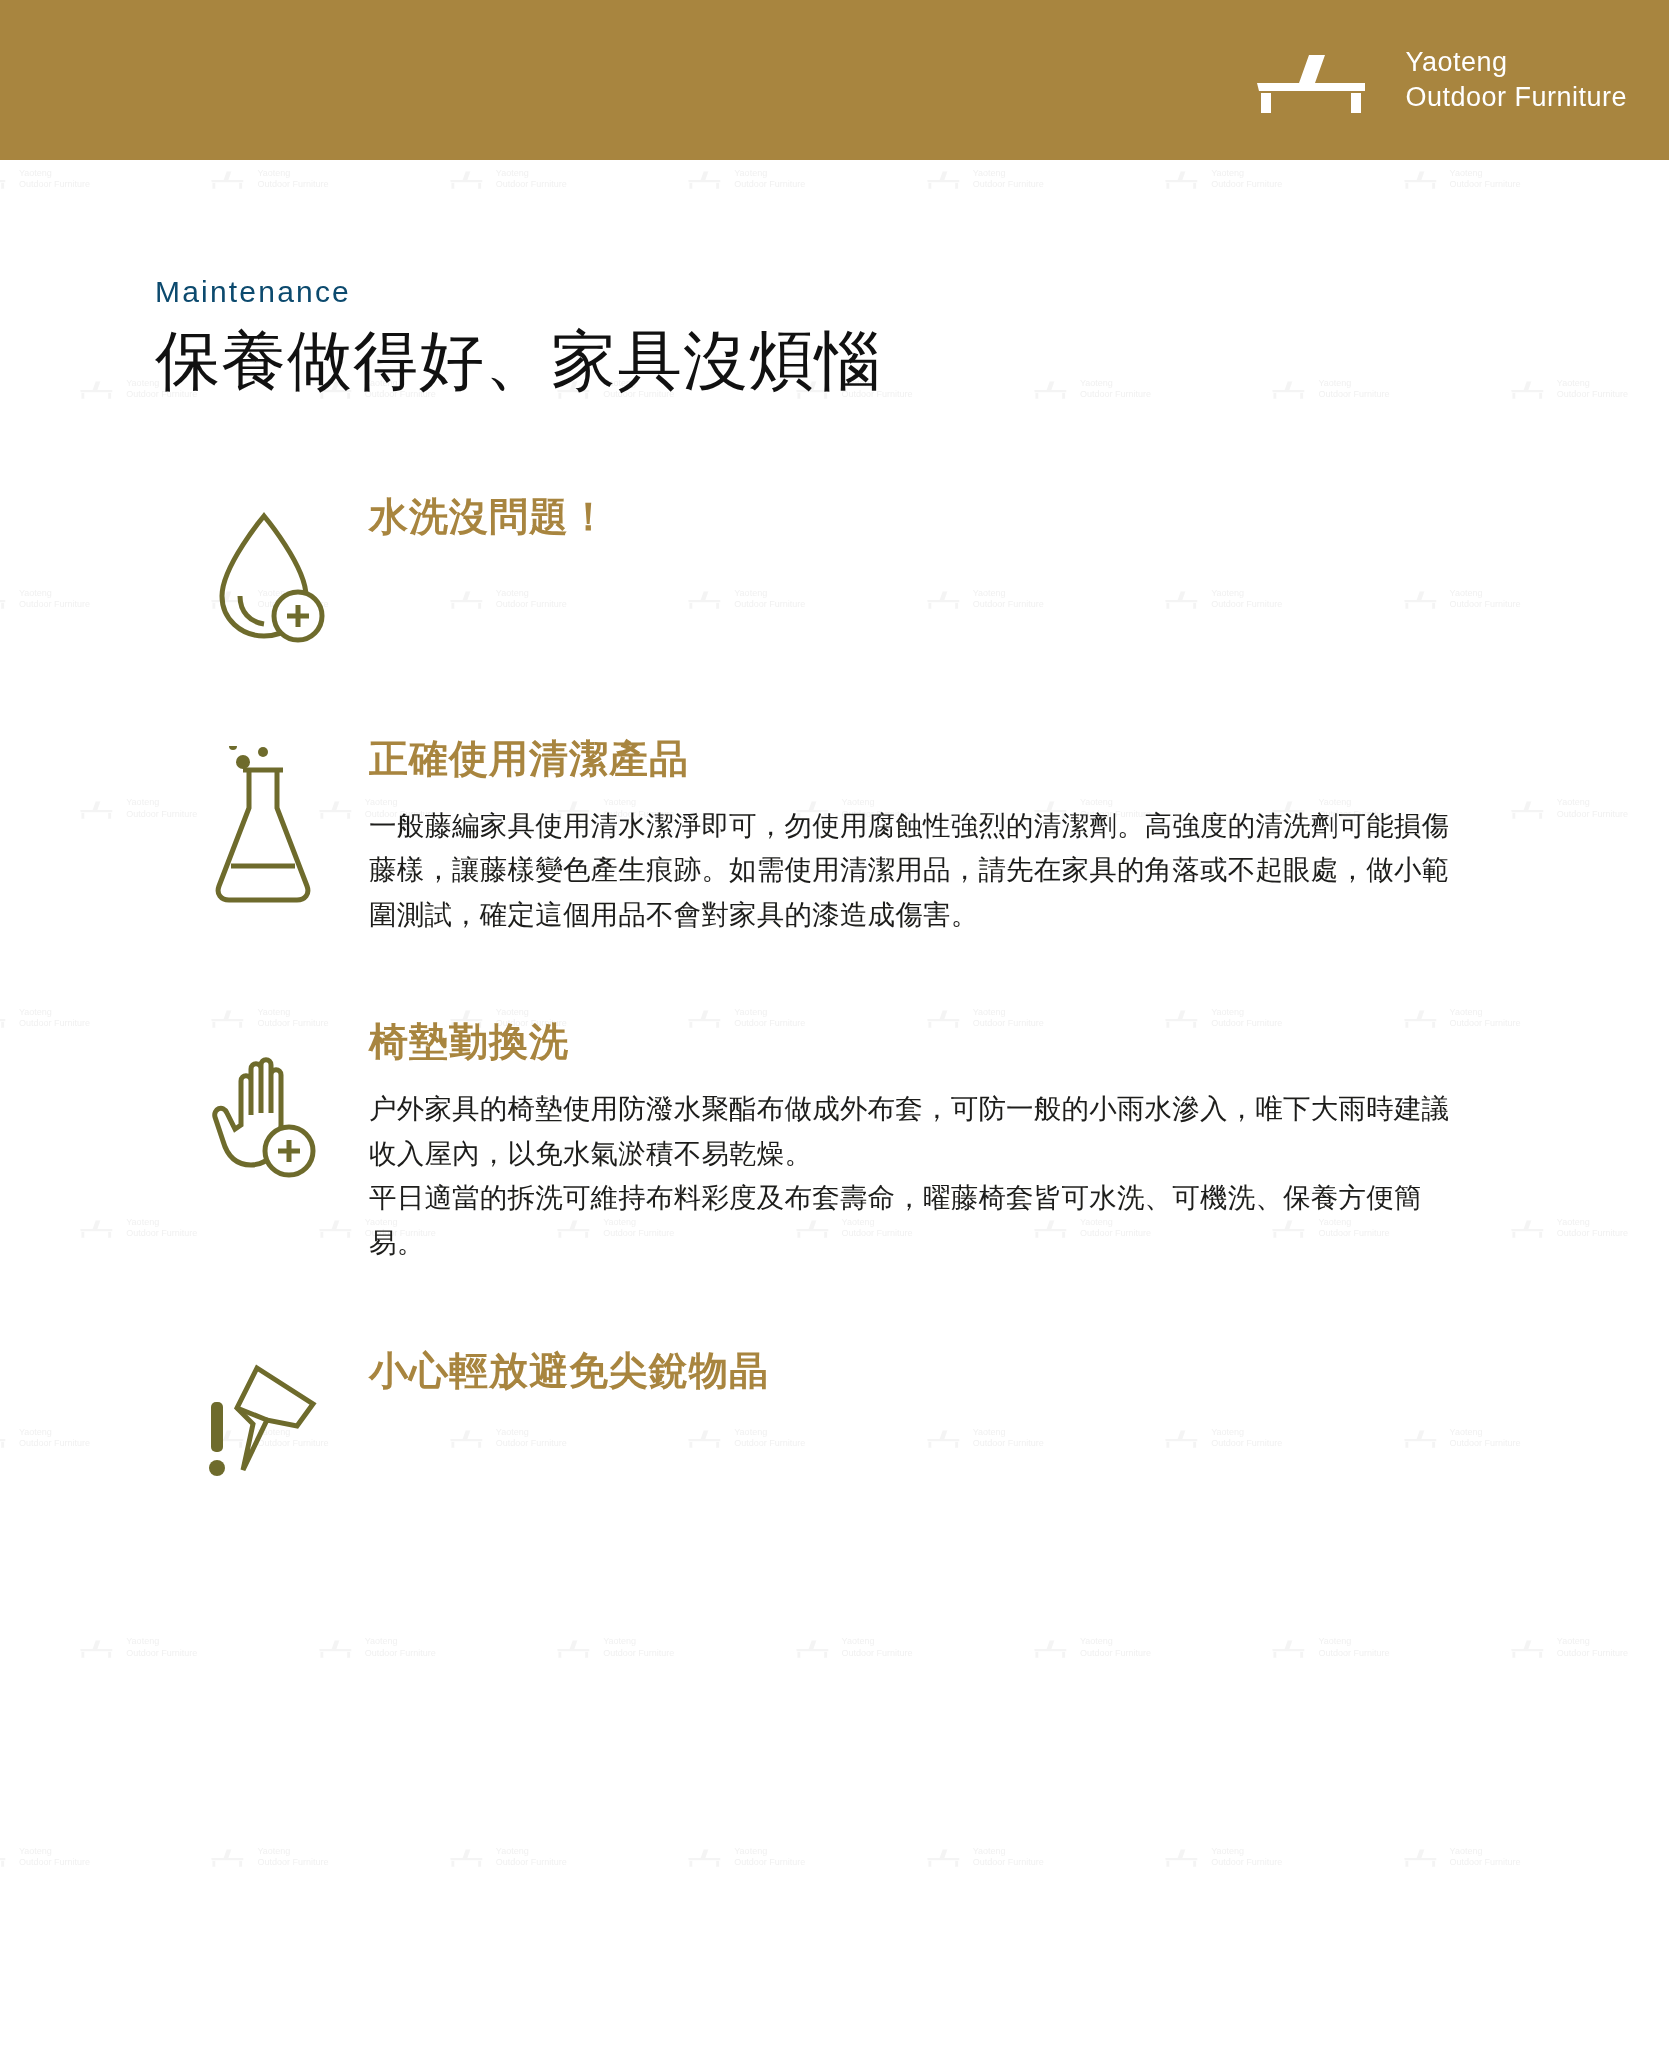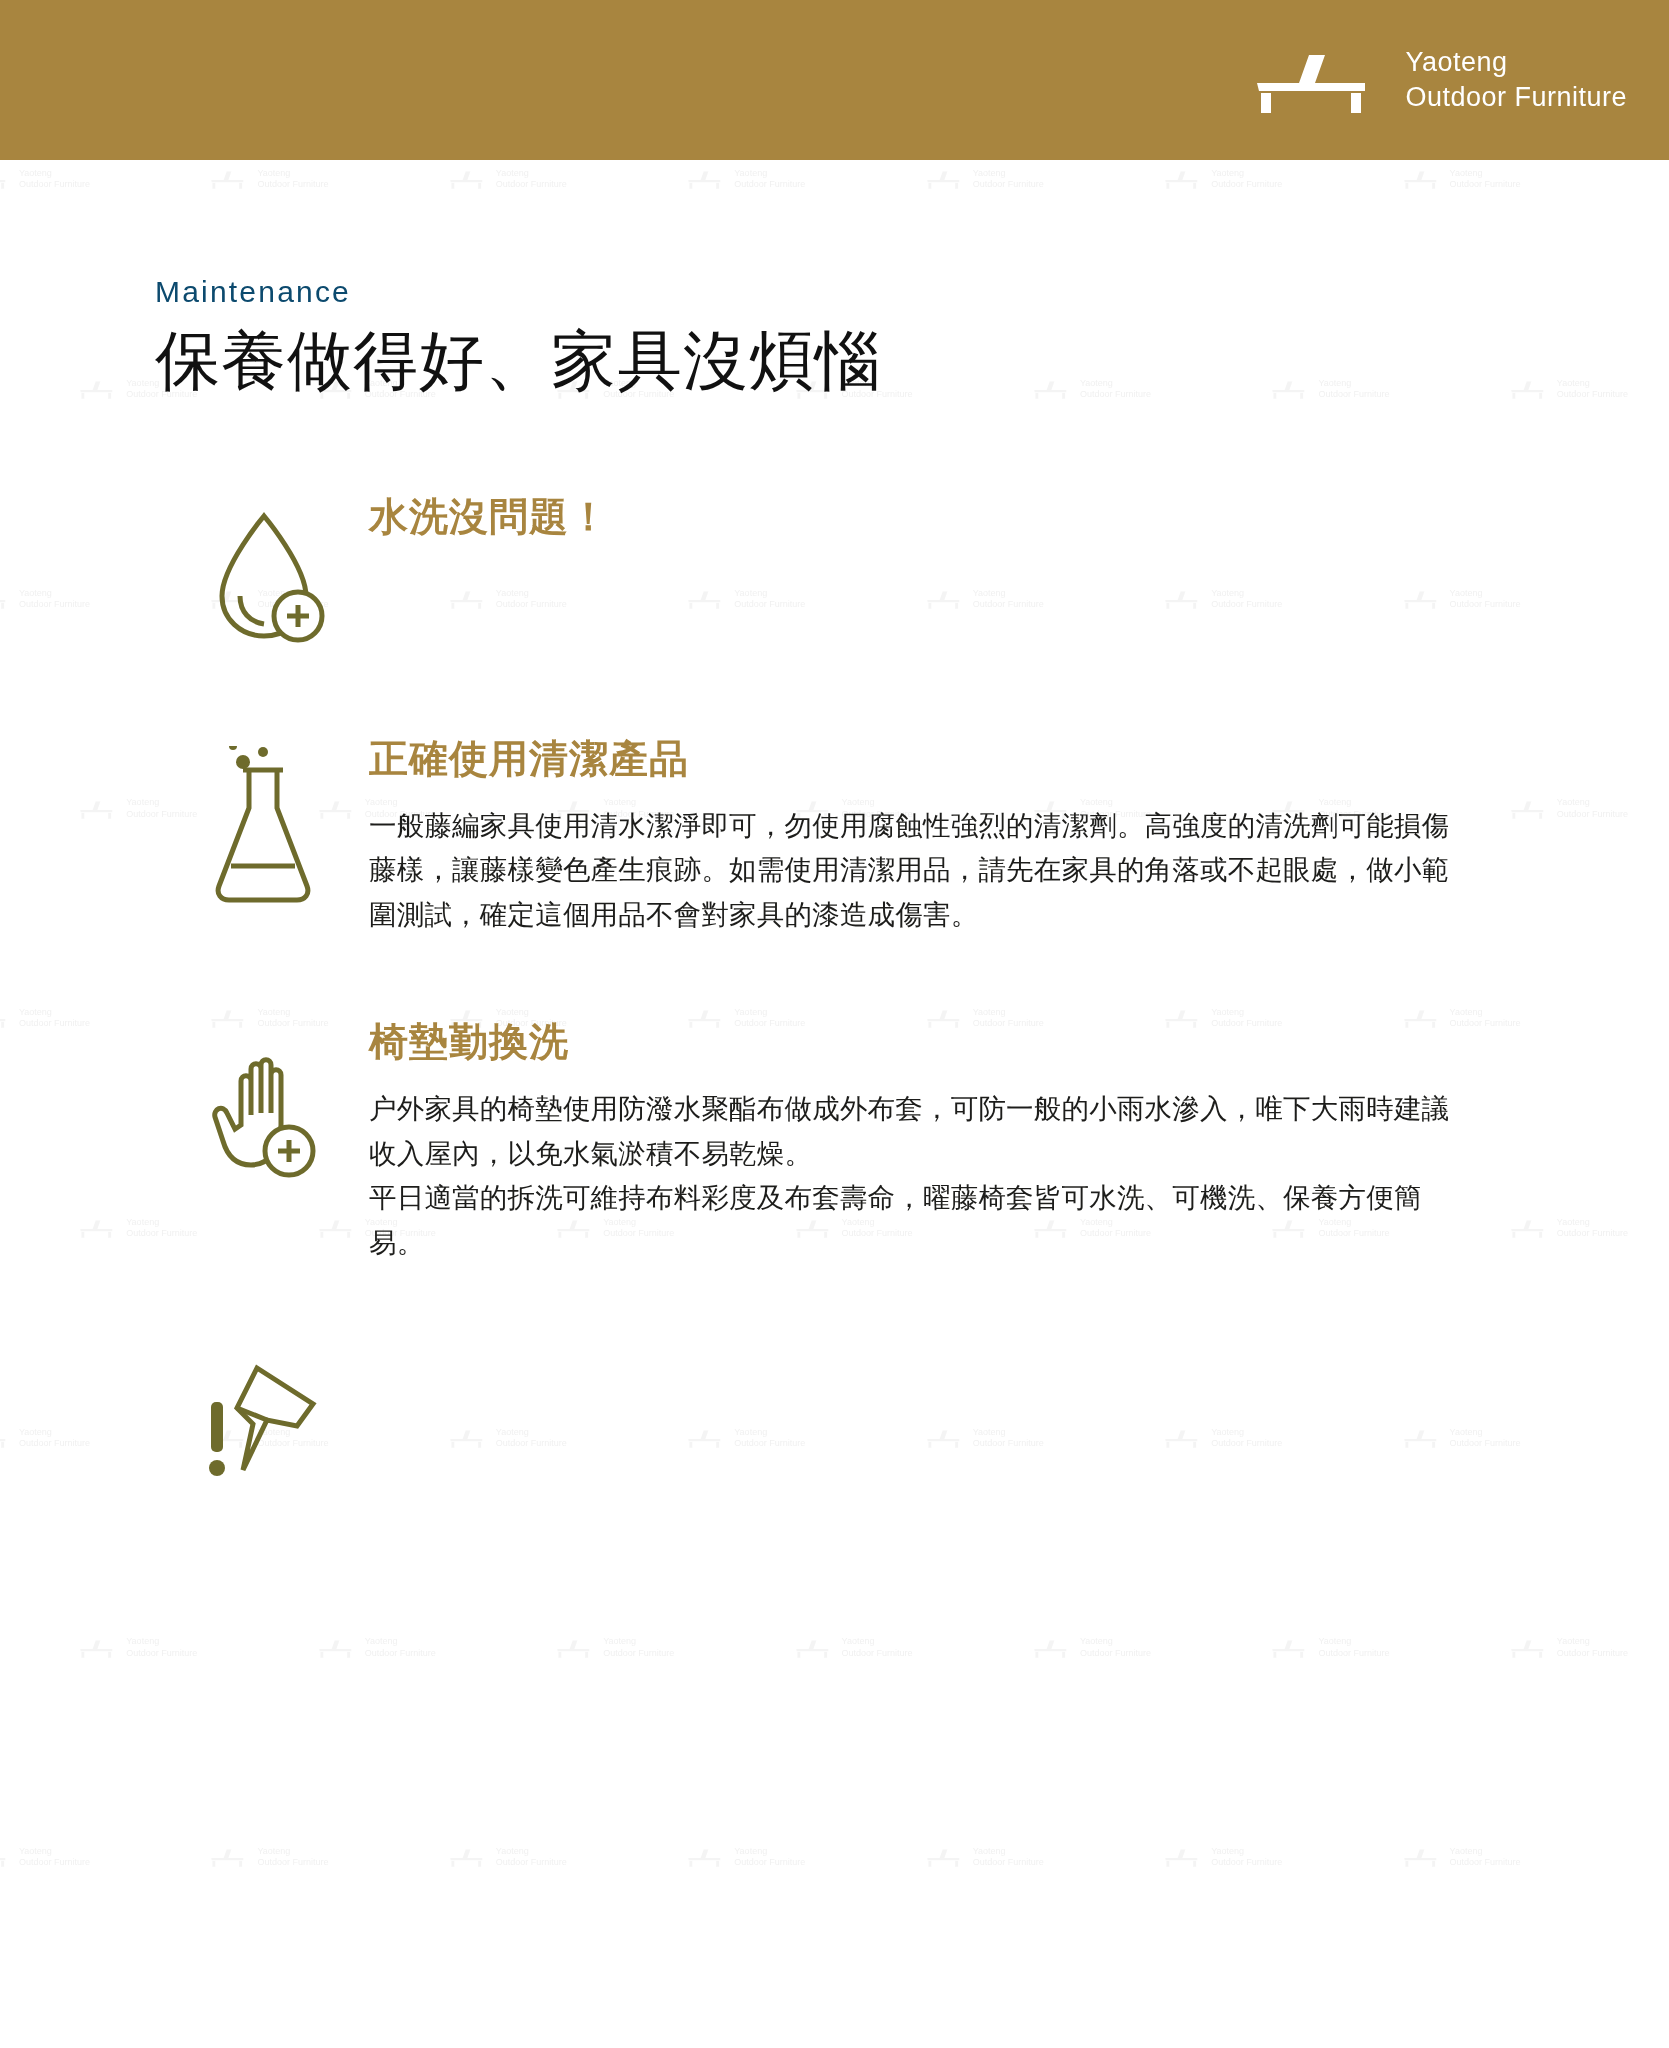--- a/index.html
+++ b/index.html
@@ -726,17 +726,18 @@
     <div class="section">
       <div class="sec-icon">
         <svg viewBox="0 0 130 140" width="130" height="140" aria-hidden="true">
           <path class="olive" stroke-width="5" d="M52 10 L108 46 L92 68 L62 62 L38 112 L48 66 L32 50 Z"></path>
           <path class="olive" stroke-width="5" d="M32 50 L62 62"></path>
           <rect x="6" y="44" width="12" height="50" rx="5" fill="#6e6b2c"></rect>
           <circle cx="12" cy="110" r="8" fill="#6e6b2c"></circle>
         </svg>
       </div>
       <div class="sec-body">
+        <div class="sec-head">小心輕放避免尖銳物晶</div>
       </div>
     </div>
 
   </div>
 </div>
 
 </body></html>

